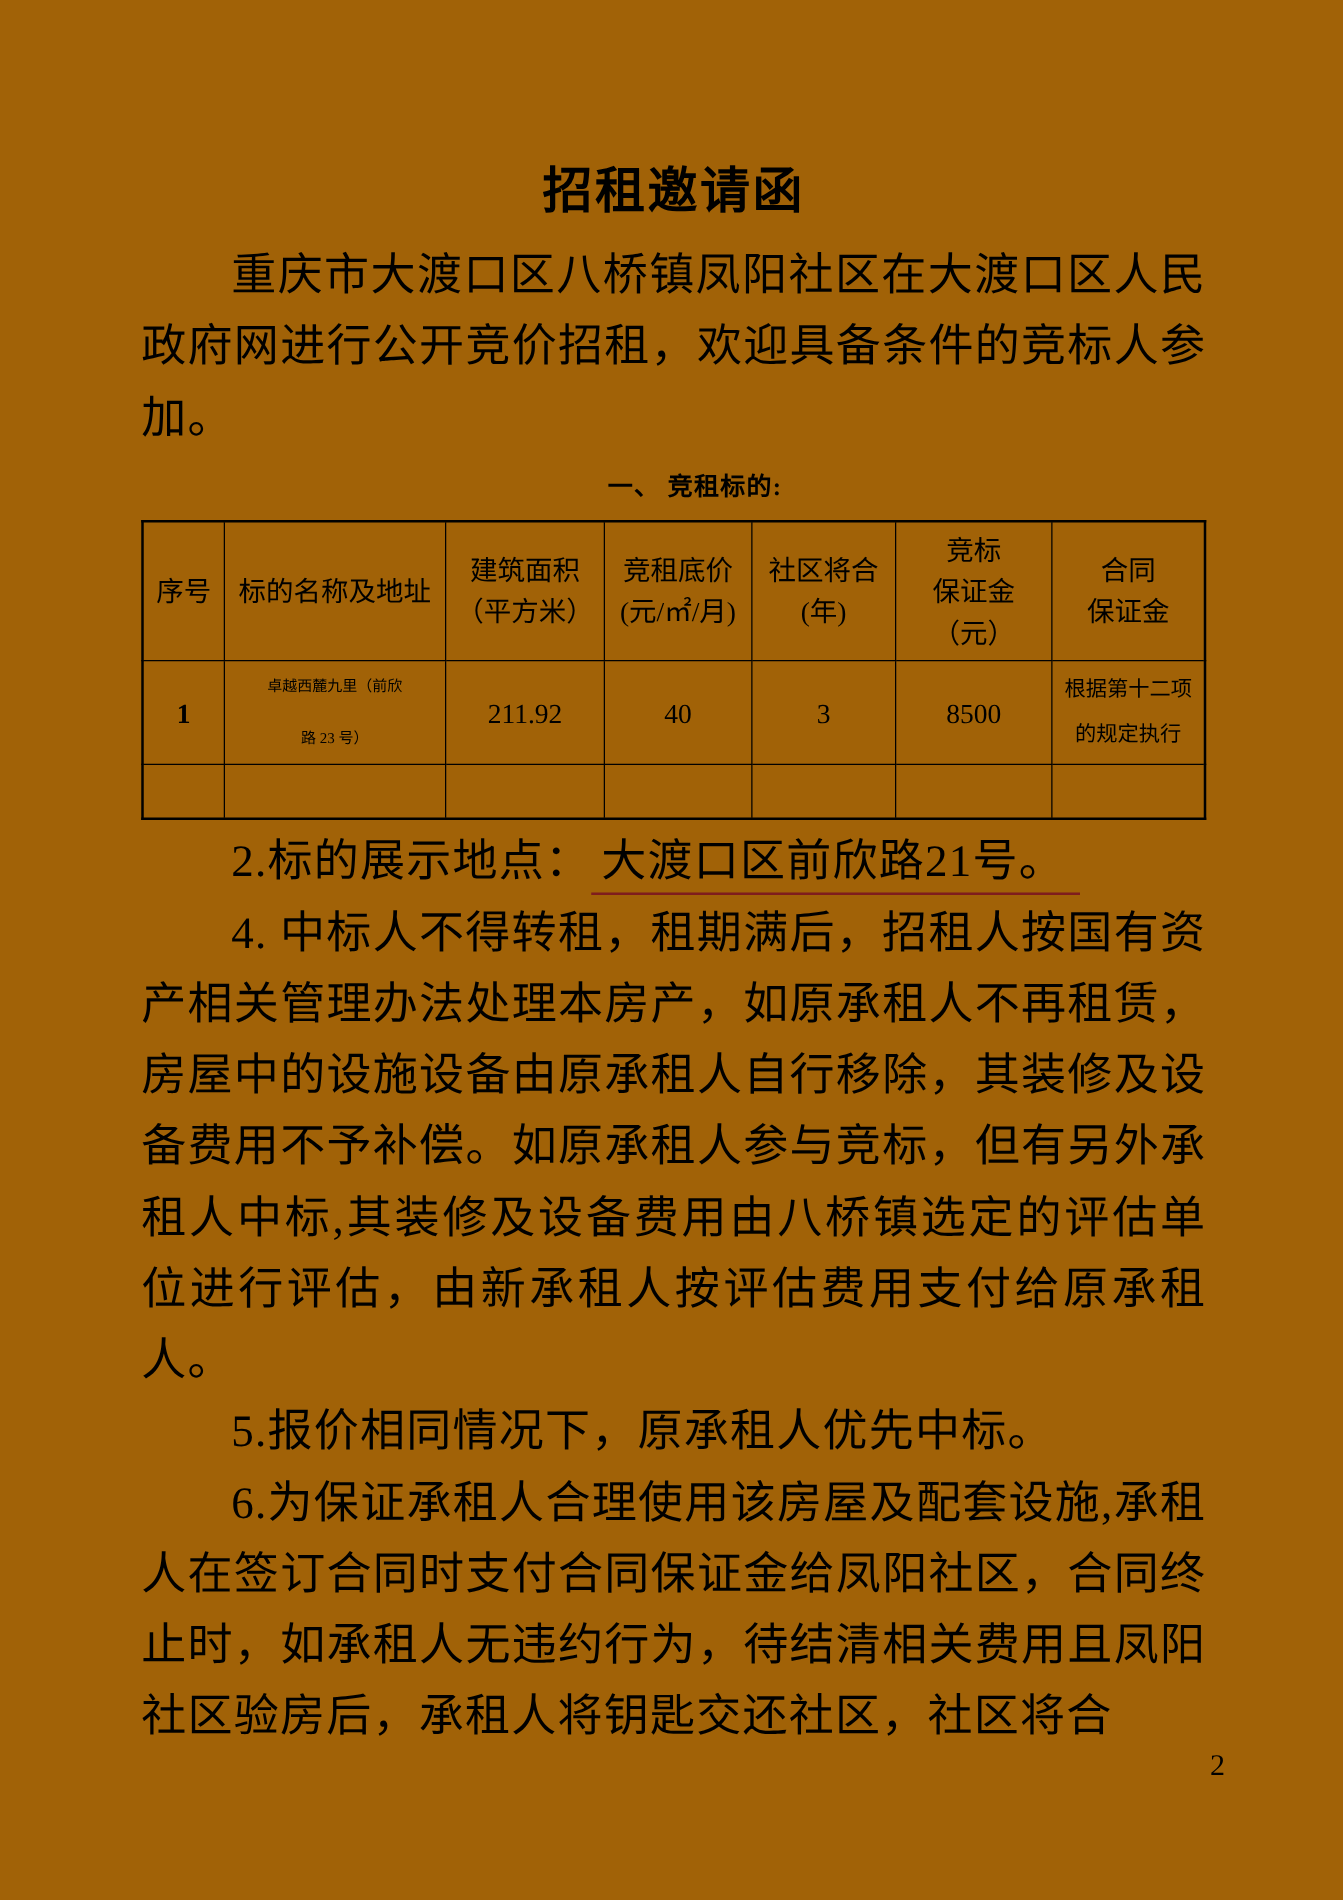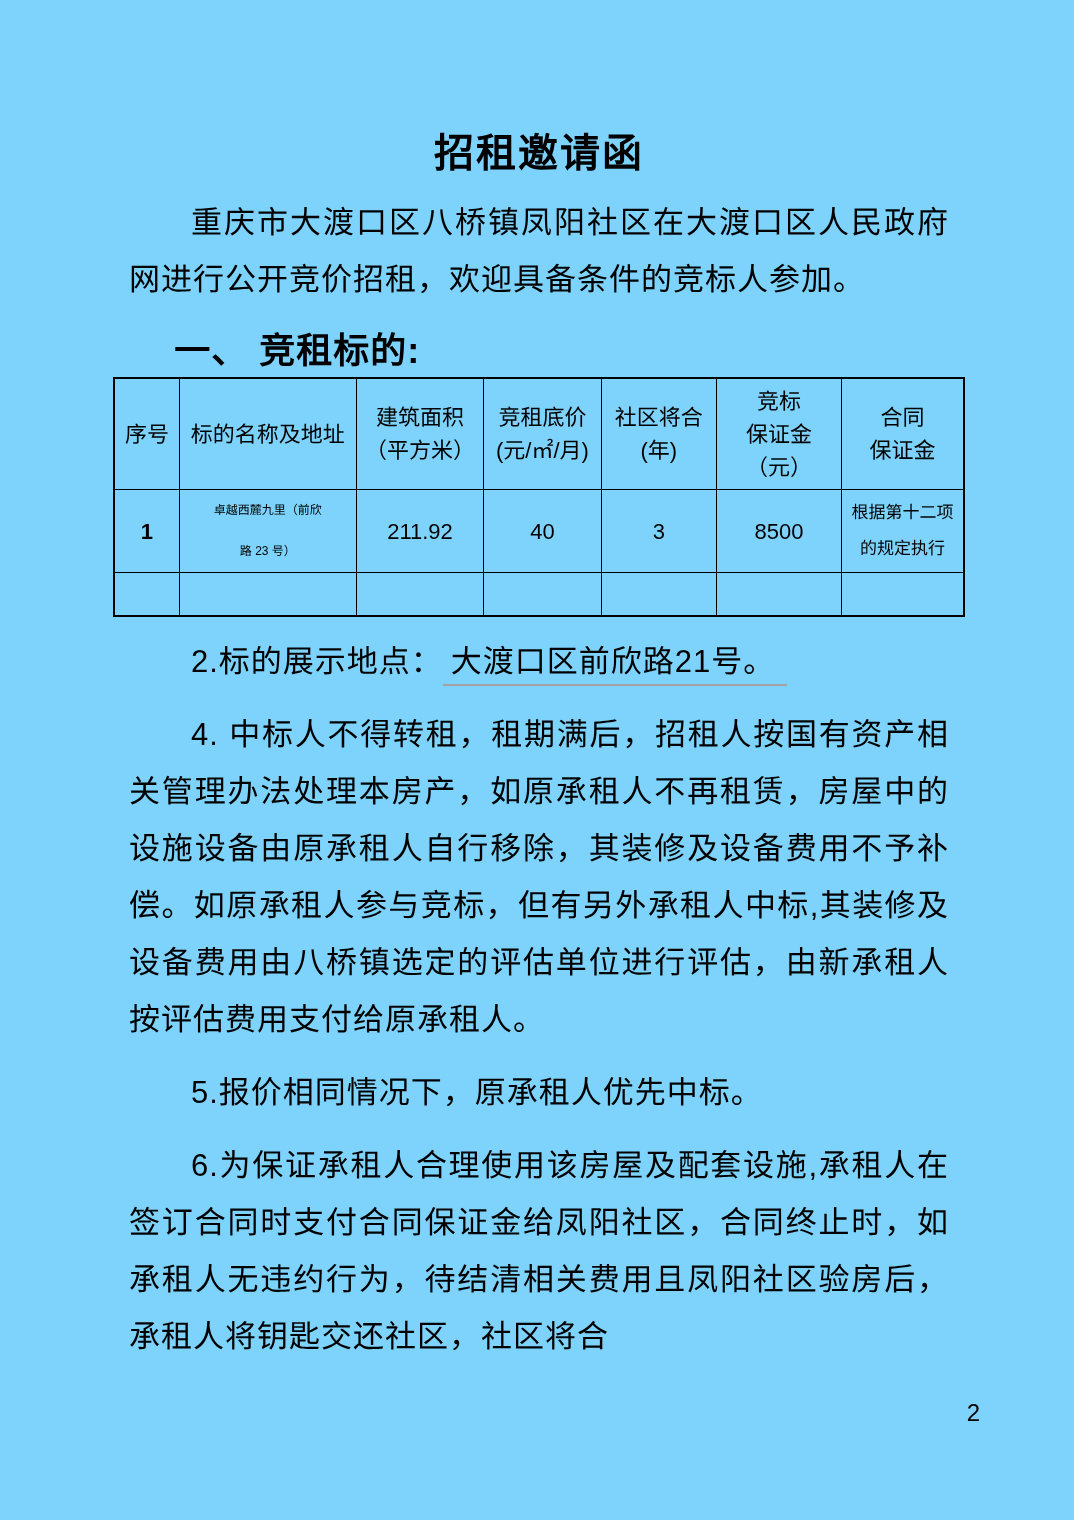--- a/index.html
+++ b/index.html
@@ -1,53 +1,54 @@
 <!DOCTYPE html>
 <html lang="zh-CN"><head>
 <meta charset="utf-8">
 <style>
   html, body { margin: 0; padding: 0; background: #ffffff; }
   .page {
     position: relative;
     width: 1074px;
     height: 1520px;
     margin: 0 auto;
-    background: #7dd3fc;
+    background: #a16207;
     color: #000000;
-    font-family: Liberation Sans, sans-serif;
+    font-family: Liberation Serif, serif;
     box-sizing: border-box;
     padding: 128px 109px 0 113px;
     overflow: hidden;
   }
   .title {
     margin: 0 0 14px 0;
     font-size: 40px;
     line-height: 50px;
     font-weight: bold;
     text-align: center;
     letter-spacing: 2px;
   }
   .para {
-    margin: 16px;
-    font-size: 31px;
+    margin: 0;
+    font-size: 36px;
     line-height: 57px;
     text-align: justify;
     letter-spacing: 1px;
     word-break: break-all;
   }
   .indent { text-indent: 2em; }
   .bold { font-weight: bold; }
   .section-heading {
-    margin: 20px 0 0 0;
-    font-size: 36px;
+    margin: 4px 0 0 0;
+    font-size: 20px;
     line-height: 46px;
     font-weight: bold;
     letter-spacing: 1px;
     text-indent: 1.7em;
     white-space: pre;
+    text-align: center;
   }
   table.bid-table {
     width: 100%;
     margin-top: 3px;
     border-collapse: collapse;
     table-layout: fixed;
     border: 2px solid #000000;
   }
   table.bid-table th, table.bid-table td {
     border: 1px solid #000000;
@@ -57,21 +58,21 @@
     padding: 0 2px;
   }
   .header-row th { height: 110px; font-size: 22px; line-height: 33px; }
   .data-row td   { height: 72px;  font-size: 22px; line-height: 35px; }
   .data-row td.seq-cell { font-weight: bold; }
   .data-row td.small-cell { font-size: 17px; line-height: 36px; }
   .data-row td.name-cell  { font-size: 12px; line-height: 41px; }
   .empty-row td { height: 42px; }
   .notes { margin-top: 5px; }
   .underlined {
-    border-bottom: 2px solid #a3a3a3;
+    border-bottom: 2px solid #7f1d1d;
     padding: 0 12px 5px 8px;
   }
   .page-number {
     position: absolute;
     top: 1398px;
     right: 94px;
     font-size: 24px;
     line-height: 30px;
   }
 </style>

